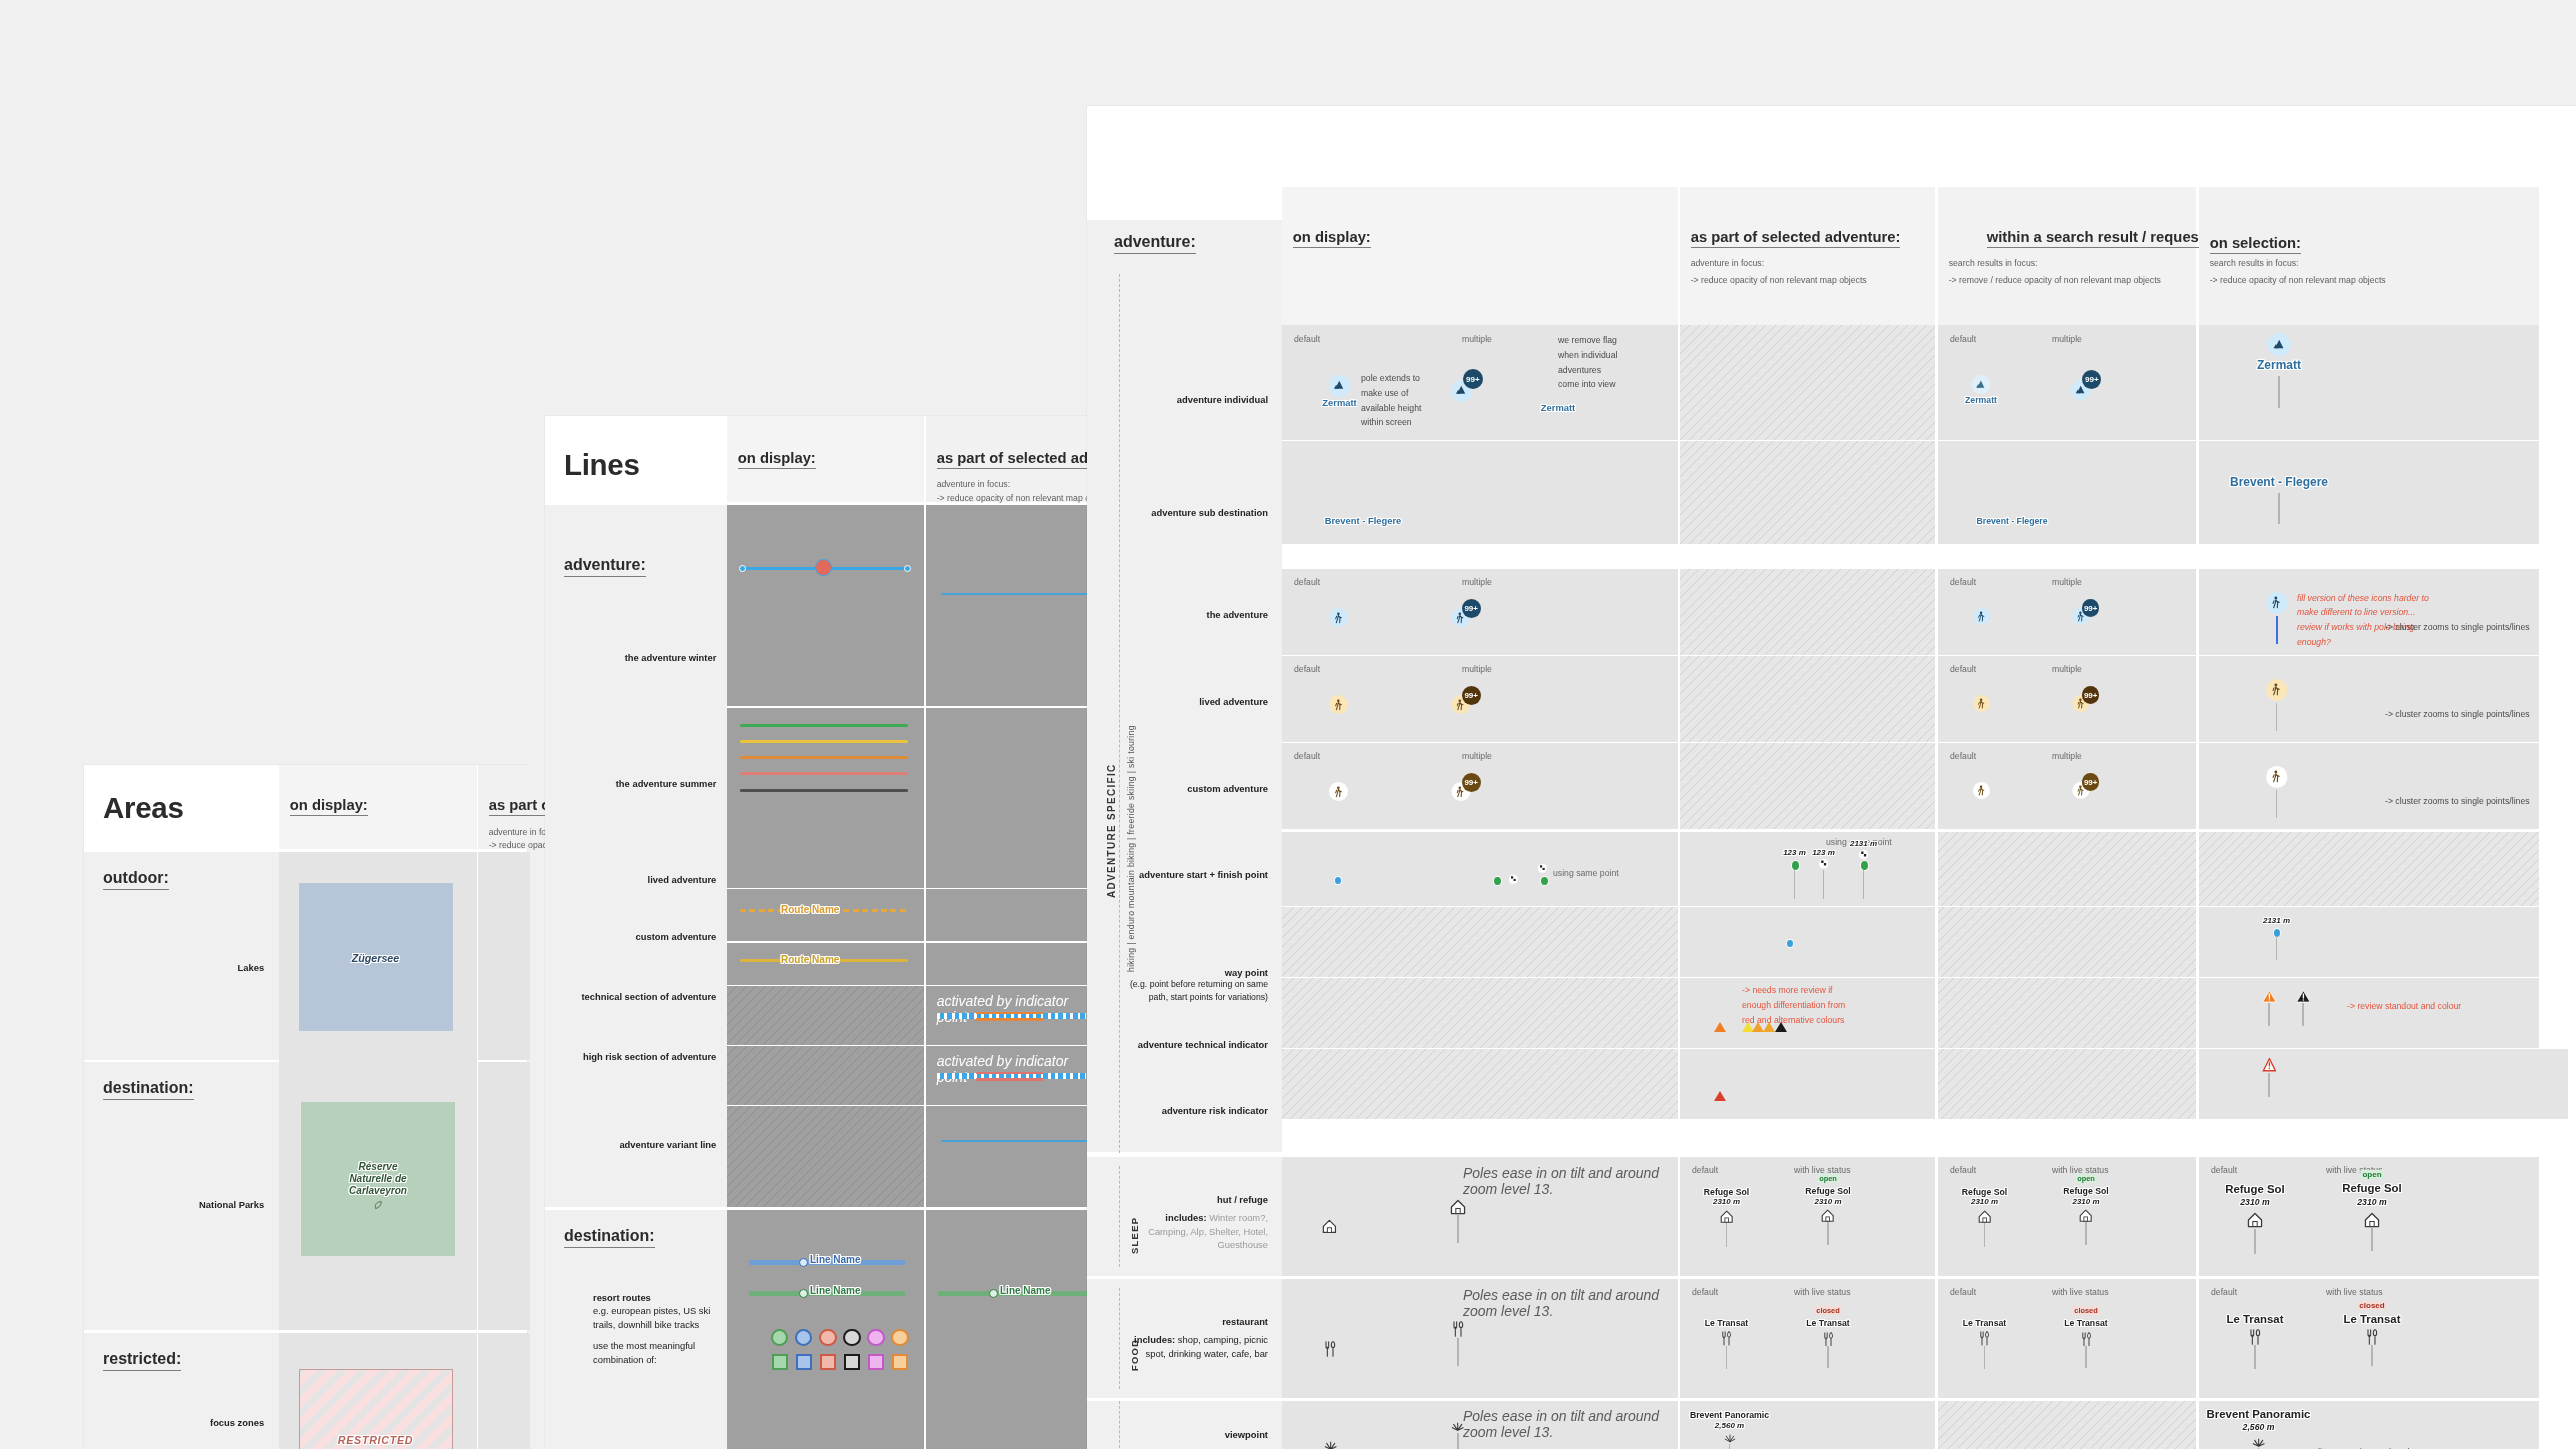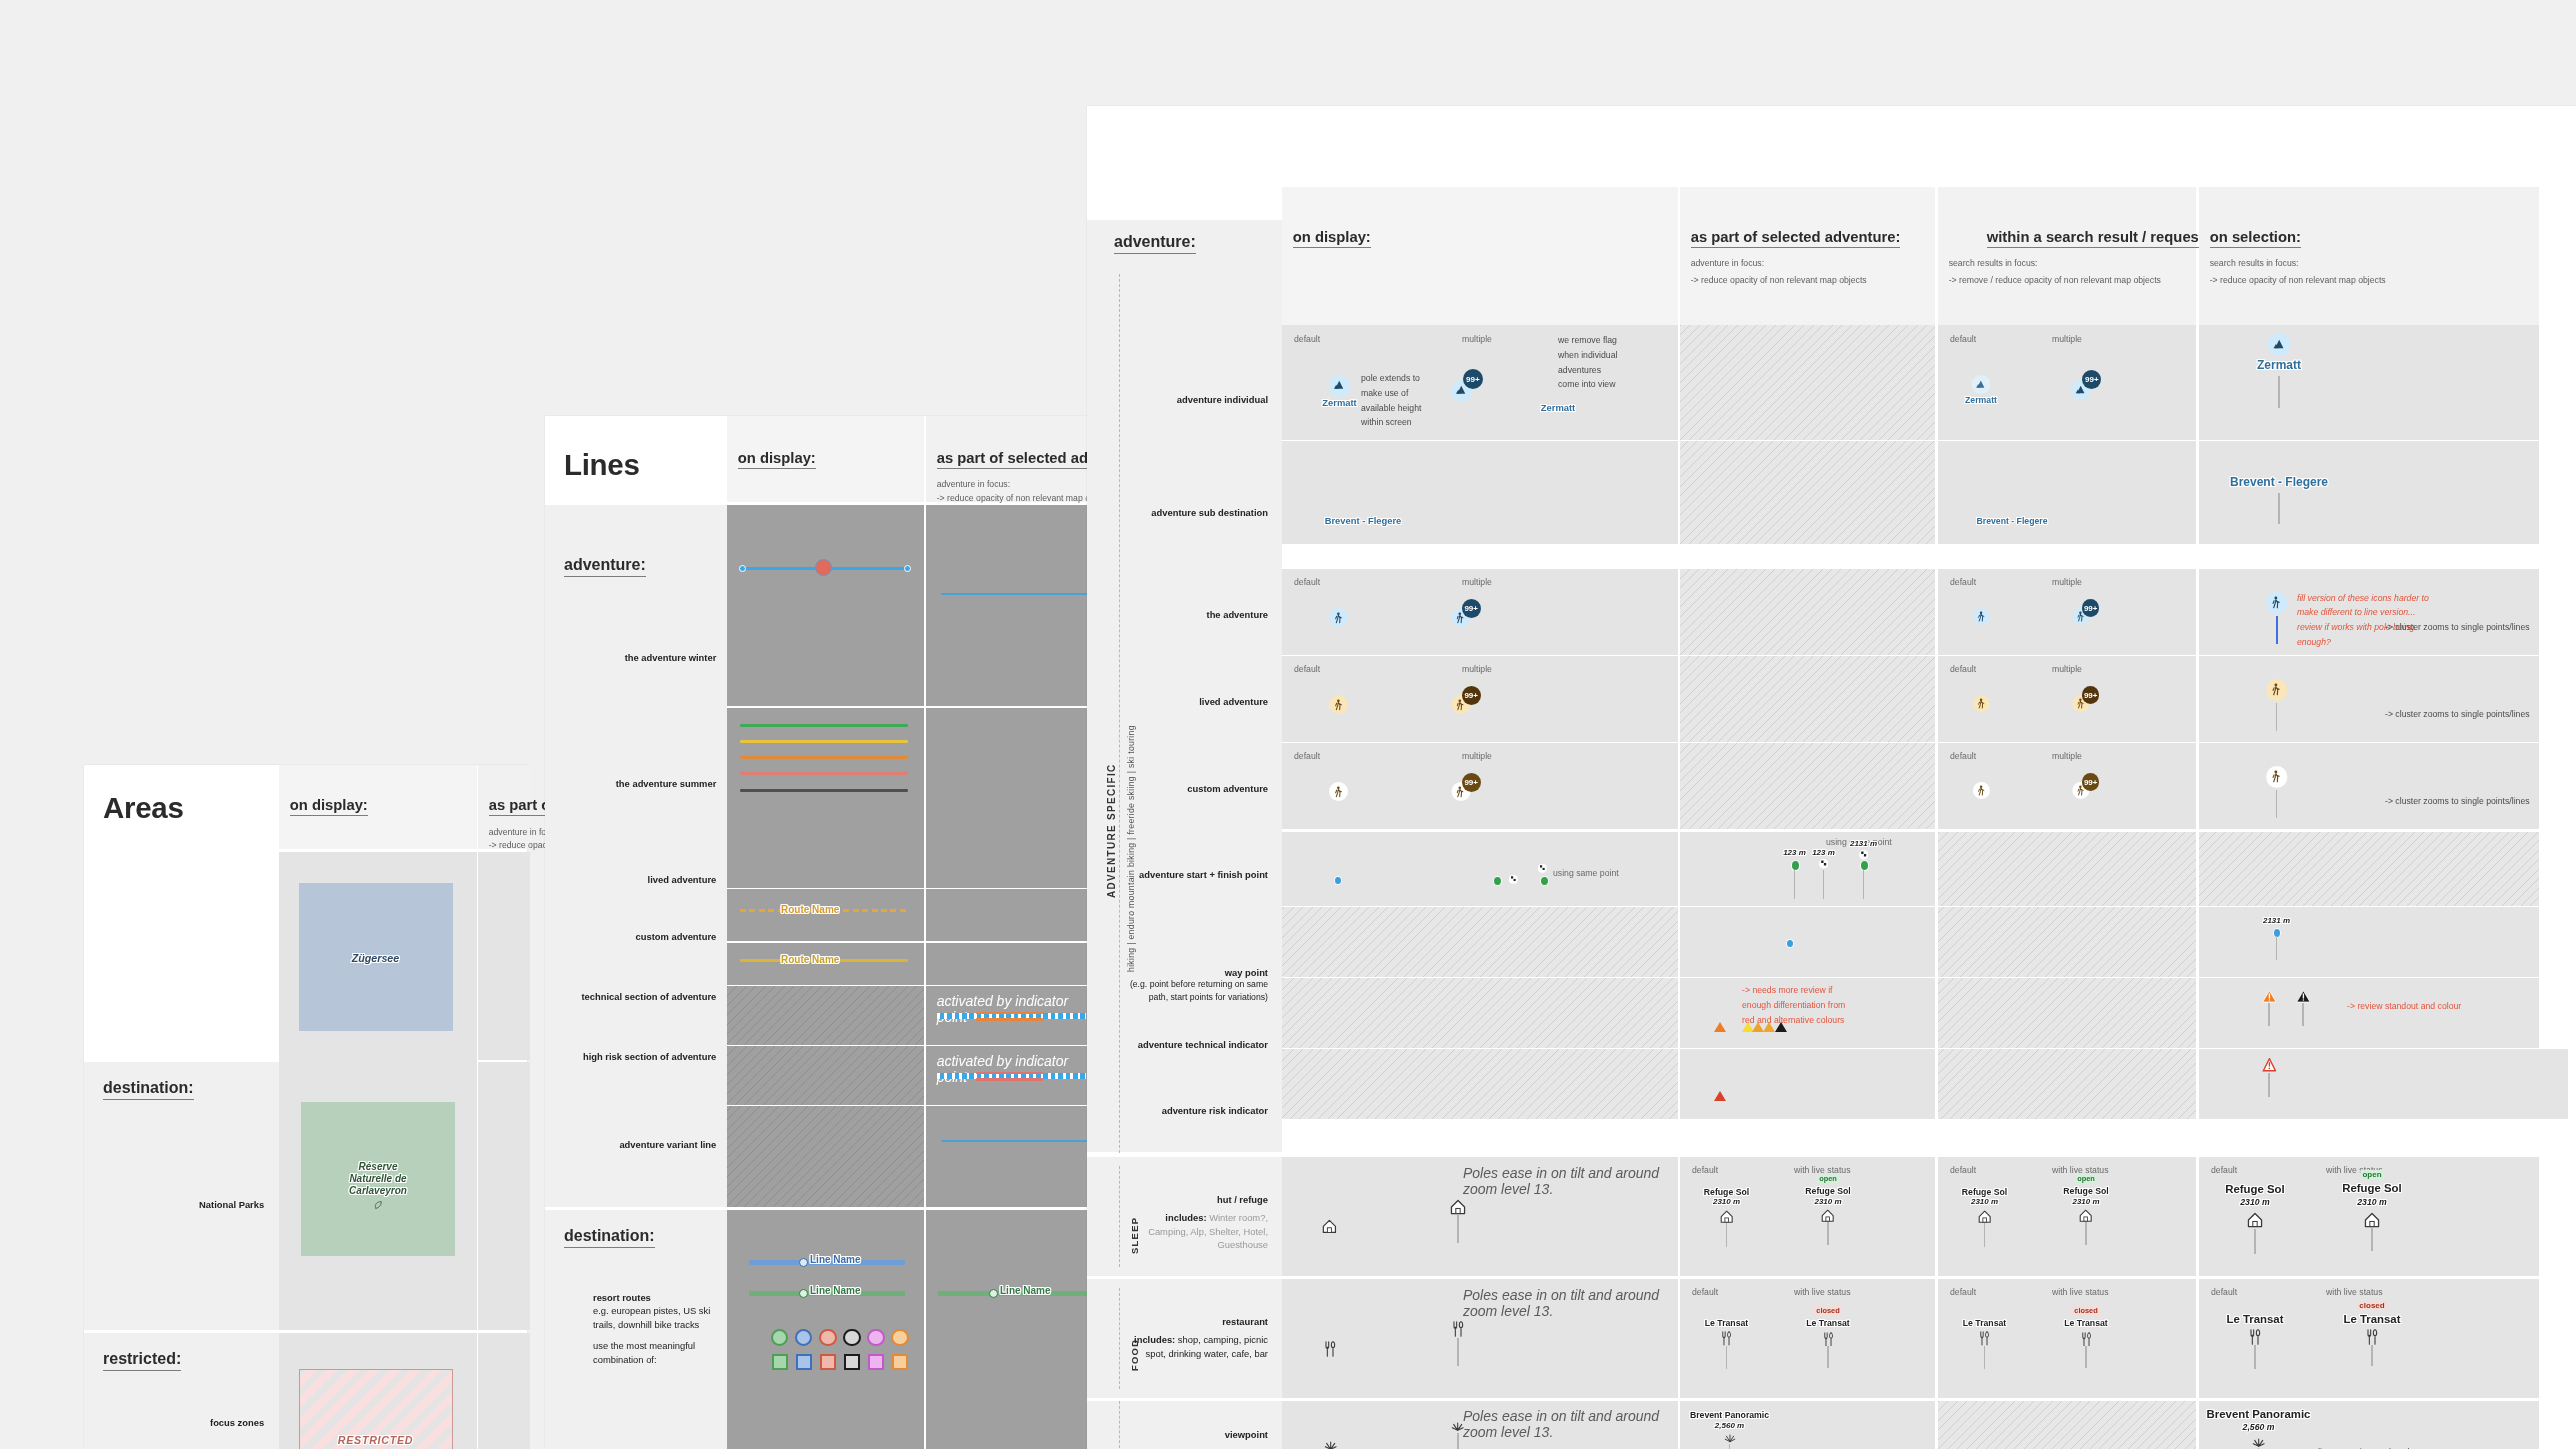--- a/index.html
+++ b/index.html
@@ -122,20 +122,24 @@
 
   <div style="position:absolute;left:195px;top:0;width:198px;height:84px;background:#f4f4f4;">
     <span class="colhead" style="position:absolute;left:10.7px;top:32px;">on display:</span>
   </div>
   <div style="position:absolute;left:394px;top:0;width:52px;height:84px;background:#f1f1f1;">
     <span class="colhead" style="position:absolute;left:10.7px;top:32px;white-space:nowrap;">as part of selected adventure:</span>
     <div class="colsub" style="position:absolute;left:10.7px;top:59px;white-space:nowrap;">adventure in focus:</div>
     <div class="colsub" style="position:absolute;left:10.7px;top:72px;white-space:nowrap;">-&gt;  reduce opacity of non relevant map objects</div>
   </div>
 
+  <div class="stub" style="left:0;top:87px;width:195px;height:208px;">
+    <div class="groupttl" style="position:absolute;left:19px;top:17.4px;">outdoor:</div>
+    <div class="rowlabel" style="position:absolute;right:14.8px;top:109px;">Lakes</div>
+  </div>
   <div class="cell" style="left:195px;top:87px;width:198px;height:216px;">
     <div class="areabox" style="left:19.5px;top:31px;width:154px;height:148px;background:#b6c6d8;">
       <div class="arealbl" style="top:69px;font-size:10.7px;color:#2d4866;font-style:italic;">Zügersee</div>
     </div>
   </div>
   <div class="cell" style="left:394px;top:87px;width:52px;height:208px;"></div>
 
   <div class="stub" style="left:0;top:297px;width:195px;height:268px;">
     <div class="groupttl" style="position:absolute;left:19px;top:17.4px;">destination:</div>
     <div class="rowlabel" style="position:absolute;right:14.8px;top:136px;">National Parks</div>
@@ -293,21 +297,21 @@
     <span class="colhead" style="position:absolute;left:10.7px;top:42px;white-space:nowrap;">as part of selected adventure:</span>
     <div class="colsub" style="position:absolute;left:10.7px;top:68px;white-space:nowrap;">adventure in focus:</div>
     <div class="colsub" style="position:absolute;left:10.7px;top:85px;white-space:nowrap;">-&gt;  reduce opacity of non relevant map objects</div>
   </div>
   <div style="position:absolute;left:851px;top:81px;width:258px;height:164px;background:#f2f2f2;">
     <span class="colhead" style="position:absolute;left:10.7px;top:42px;white-space:nowrap;margin-left:38px;">within a search result / requested:</span>
     <div class="colsub" style="position:absolute;left:10.7px;top:68px;white-space:nowrap;">search results in focus:</div>
     <div class="colsub" style="position:absolute;left:10.7px;top:85px;white-space:nowrap;">-&gt;  remove / reduce opacity of non relevant map objects</div>
   </div>
   <div style="position:absolute;left:1112px;top:81px;width:340px;height:164px;background:#f1f1f1;">
-    <span class="colhead" style="position:absolute;left:10.7px;top:42px;white-space:nowrap;">on selection:</span>
+    <span class="colhead" style="position:absolute;left:10.7px;top:48px;white-space:nowrap;">on selection:</span>
     <div class="colsub" style="position:absolute;left:10.7px;top:68px;white-space:nowrap;">search results in focus:</div>
     <div class="colsub" style="position:absolute;left:10.7px;top:85px;white-space:nowrap;">-&gt;  reduce opacity of non relevant map objects</div>
   </div>
 
   <div class="stub" style="left:0;top:114px;width:195px;height:932px;"></div>
   <div class="groupttl" style="position:absolute;left:27px;top:127px;">adventure:</div>
 
   <div class="vdash" style="left:32px;top:168px;height:879px;"></div>
   <div class="vlabel" style="left:19px;top:577px;height:215px;">ADVENTURE SPECIFIC</div>
   <div class="vlabel small" style="left:39px;top:557px;height:309px;">hiking | enduro mountain biking | freeride skiing |  ski touring</div>

